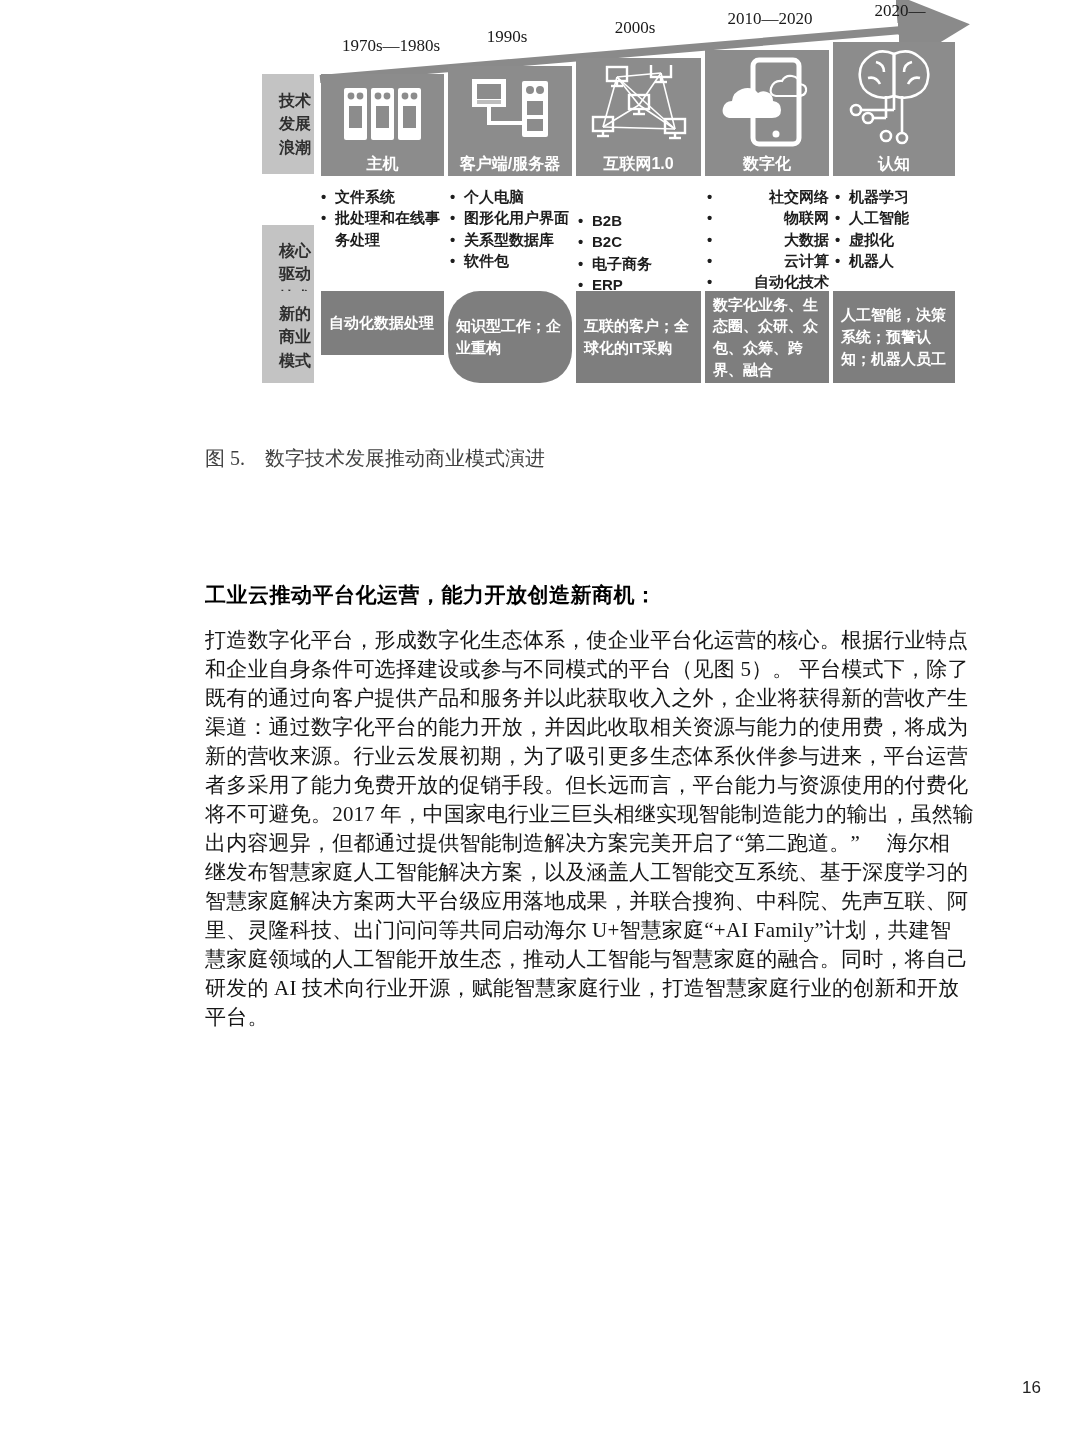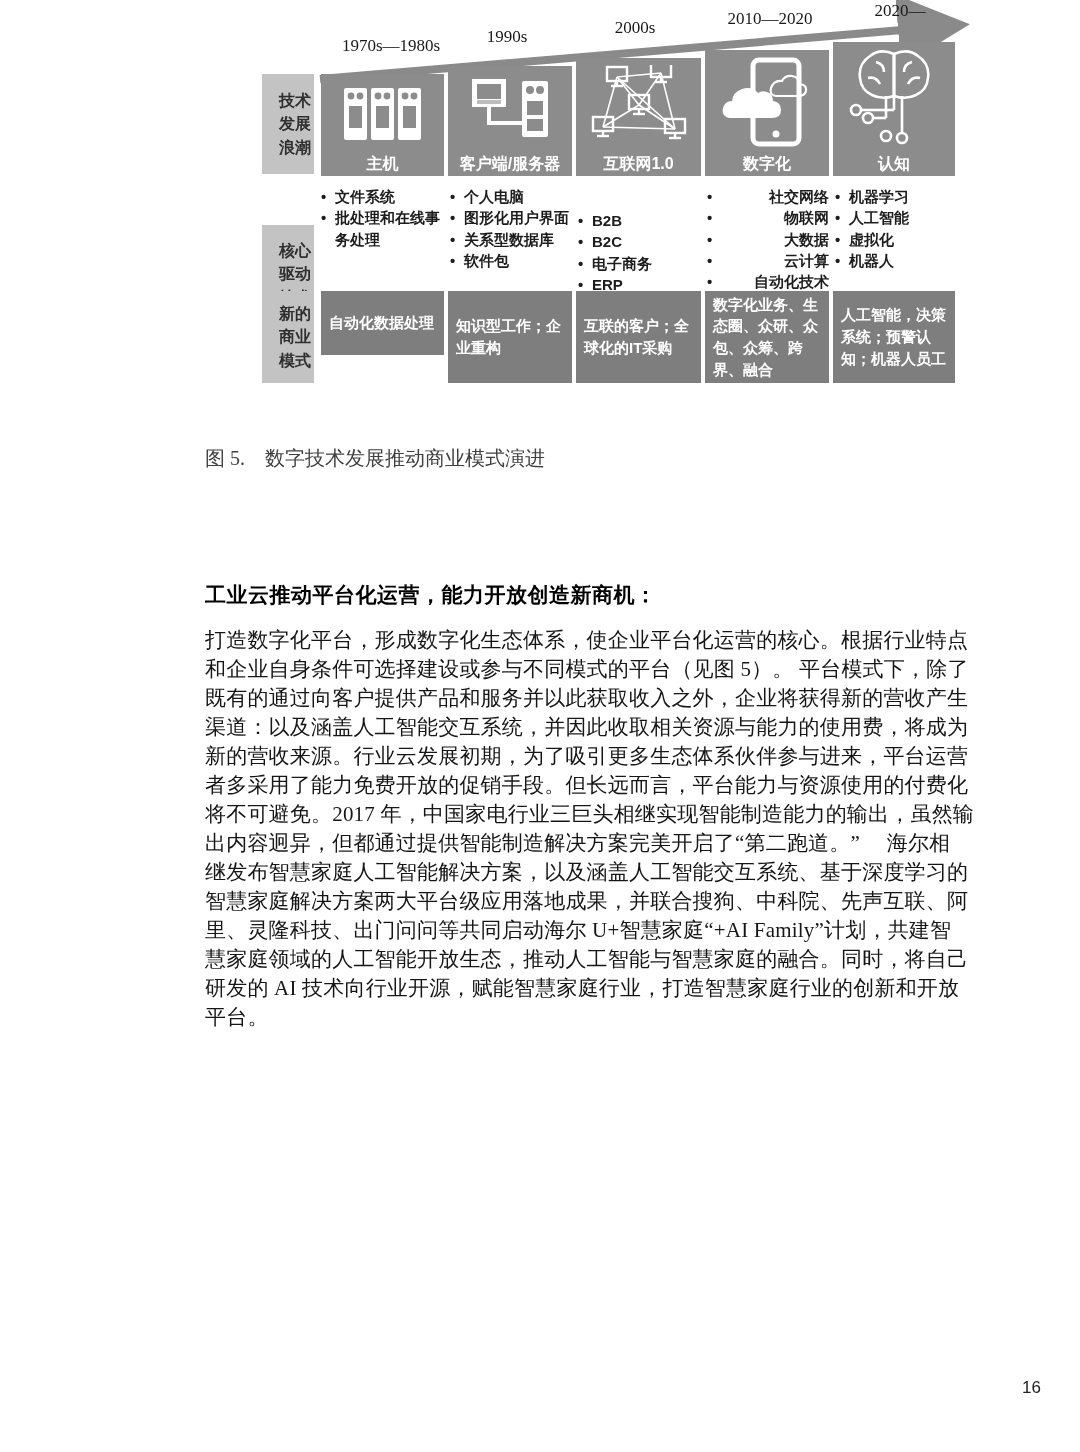--- a/index.html
+++ b/index.html
@@ -276,21 +276,21 @@
     <ul class="tech-list" style="left:835px; top:186px; width:120px;">
       <li>机器学习</li>
       <li>人工智能</li>
       <li>虚拟化</li>
       <li>机器人</li>
     </ul>
 
     <div class="model-tile" style="left:321px; top:291px; width:123px; height:64px;">
       <span>自动化数据处理</span>
     </div>
-    <div class="model-tile" style="left:448px; top:291px; width:124px; height:92px;">
+    <div class="model-tile" style="left:448px; top:291px; width:124px; height:92px;border-radius:32px;">
       <span>知识型工作；企业重构</span>
     </div>
     <div class="model-tile" style="left:576px; top:291px; width:125px; height:92px;">
       <span>互联的客户；全球化的IT采购</span>
     </div>
     <div class="model-tile" style="left:705px; top:291px; width:124px; height:92px;">
       <span>数字化业务、生态圈、众研、众包、众筹、跨界、融合</span>
     </div>
     <div class="model-tile" style="left:833px; top:291px; width:122px; height:92px;">
       <span>人工智能，决策系统；预警认知；机器人员工</span>
@@ -298,21 +298,21 @@
   </div>
 
   <div class="caption">图 5.　数字技术发展推动商业模式演进</div>
 
   <div class="section-heading">工业云推动平台化运营，能力开放创造新商机：</div>
 
   <div class="paragraph">
     <span class="pline">打造数字化平台，形成数字化生态体系，使企业平台化运营的核心。根据行业特点</span>
     <span class="pline">和企业自身条件可选择建设或参与不同模式的平台（见图 5）。 平台模式下，除了</span>
     <span class="pline">既有的通过向客户提供产品和服务并以此获取收入之外，企业将获得新的营收产生</span>
-    <span class="pline">渠道：以及涵盖人工智能交互系统，并因此收取相关资源与能力的使用费，将成为</span>
+    <span class="pline">渠道：通过数字化平台的能力开放，并因此收取相关资源与能力的使用费，将成为</span>
     <span class="pline">新的营收来源。行业云发展初期，为了吸引更多生态体系伙伴参与进来，平台运营</span>
     <span class="pline">者多采用了能力免费开放的促销手段。但长远而言，平台能力与资源使用的付费化</span>
     <span class="pline">将不可避免。2017 年，中国家电行业三巨头相继实现智能制造能力的输出，虽然输</span>
     <span class="pline">出内容迥异，但都通过提供智能制造解决方案完美开启了“第二跑道。”　 海尔相</span>
     <span class="pline">继发布智慧家庭人工智能解决方案，以及涵盖人工智能交互系统、基于深度学习的</span>
     <span class="pline">智慧家庭解决方案两大平台级应用落地成果，并联合搜狗、中科院、先声互联、阿</span>
     <span class="pline">里、灵隆科技、出门问问等共同启动海尔 U+智慧家庭“+AI Family”计划，共建智</span>
     <span class="pline">慧家庭领域的人工智能开放生态，推动人工智能与智慧家庭的融合。同时，将自己</span>
     <span class="pline">研发的 AI 技术向行业开源，赋能智慧家庭行业，打造智慧家庭行业的创新和开放</span>
     <span class="pline">平台。</span>

